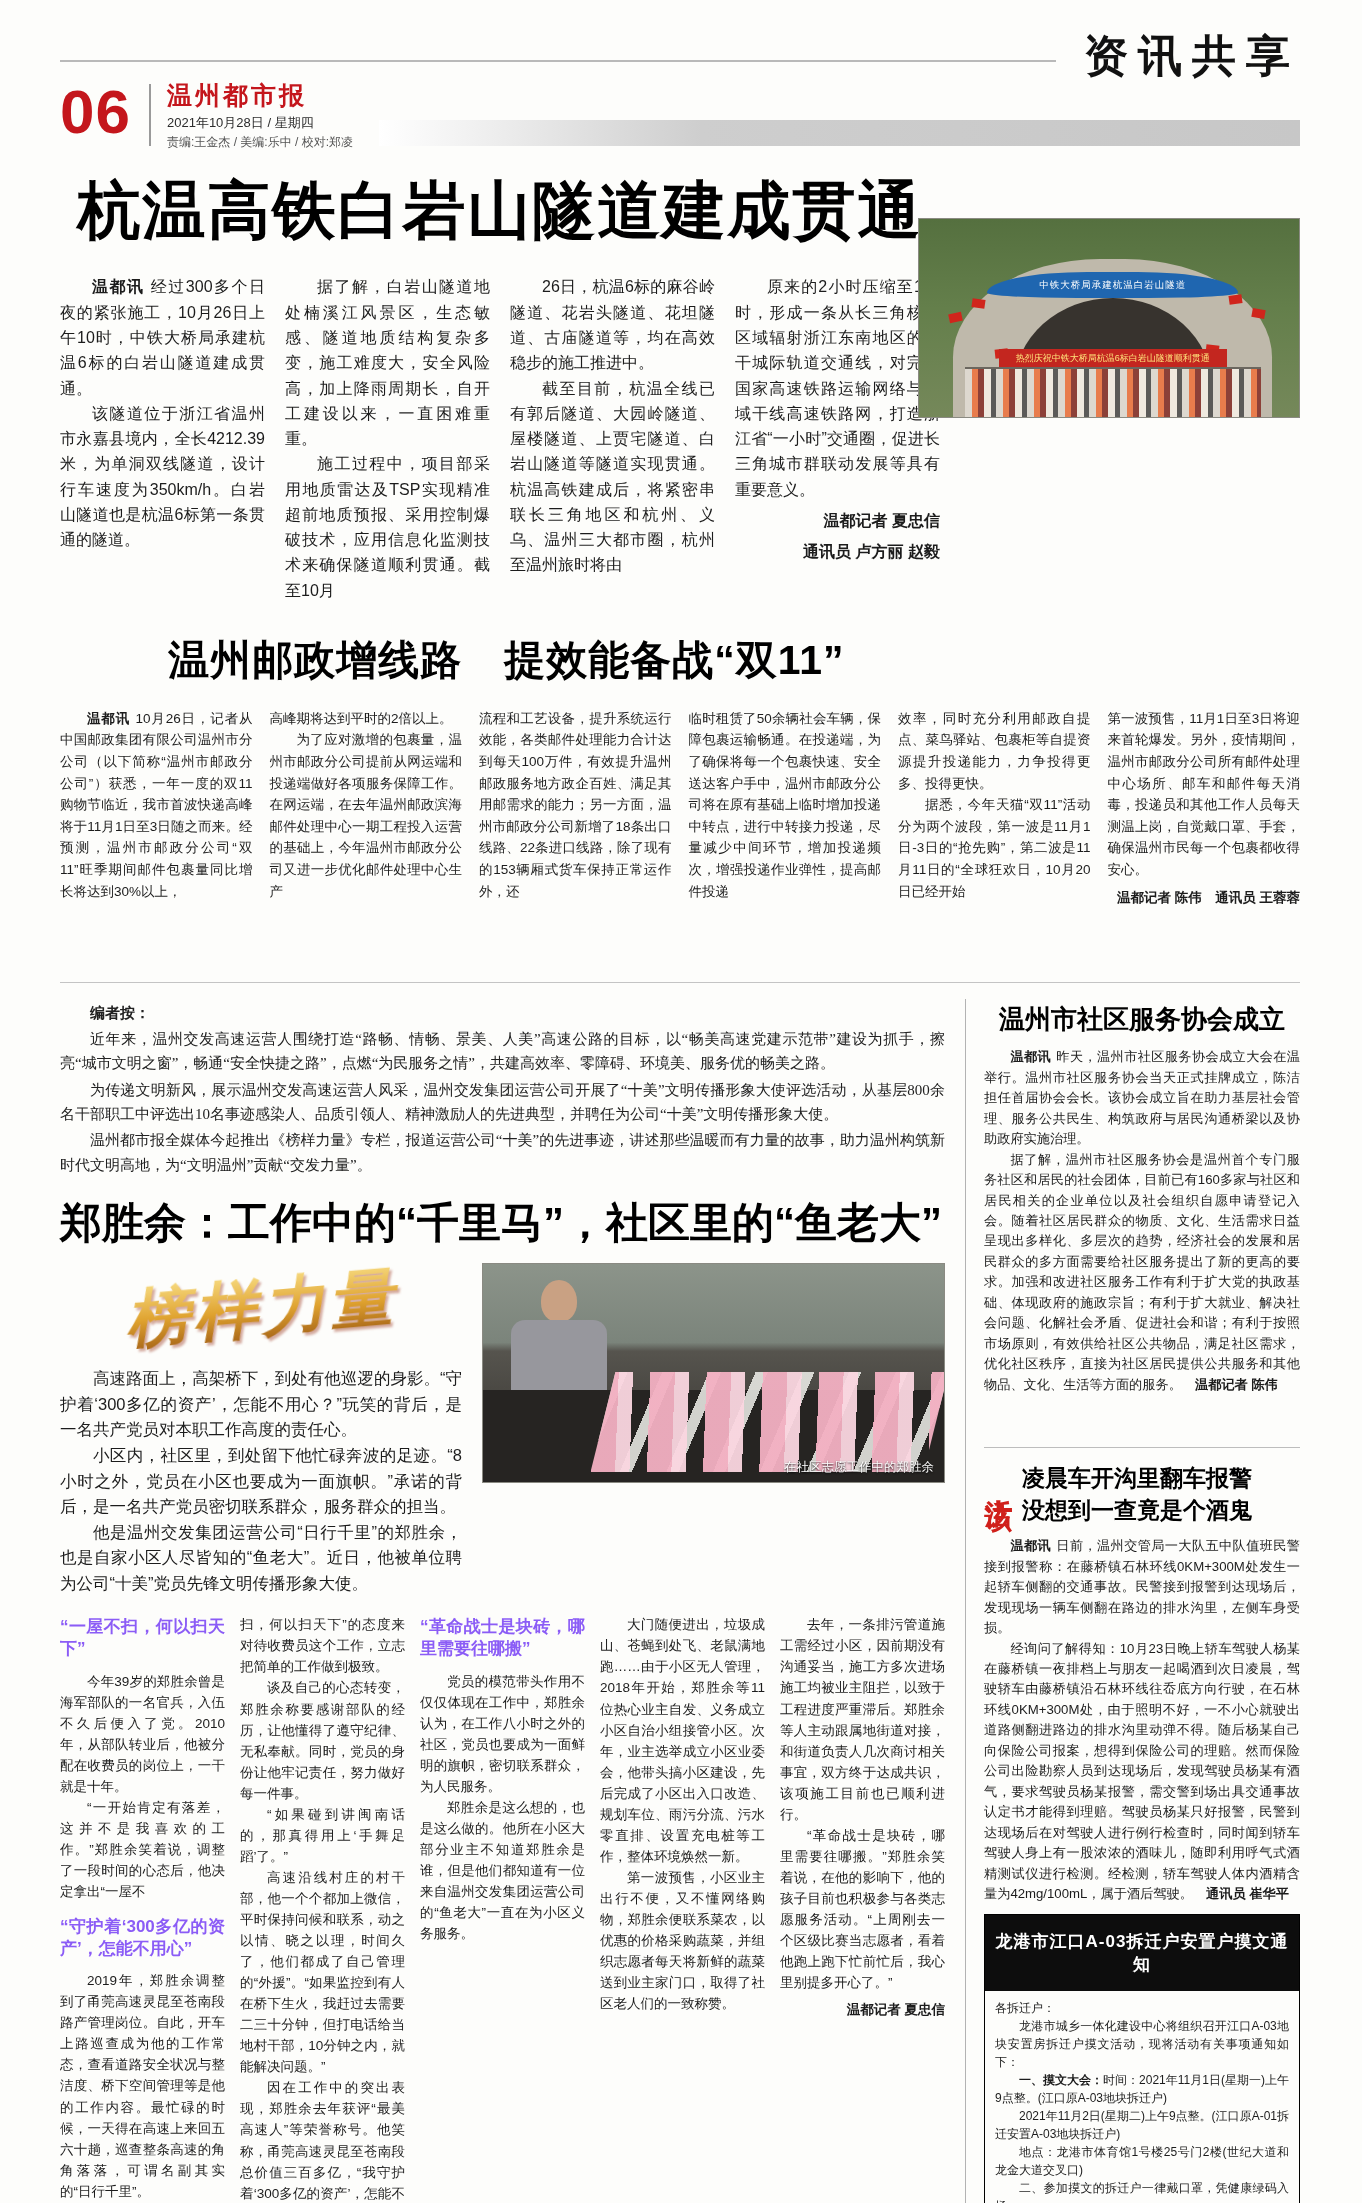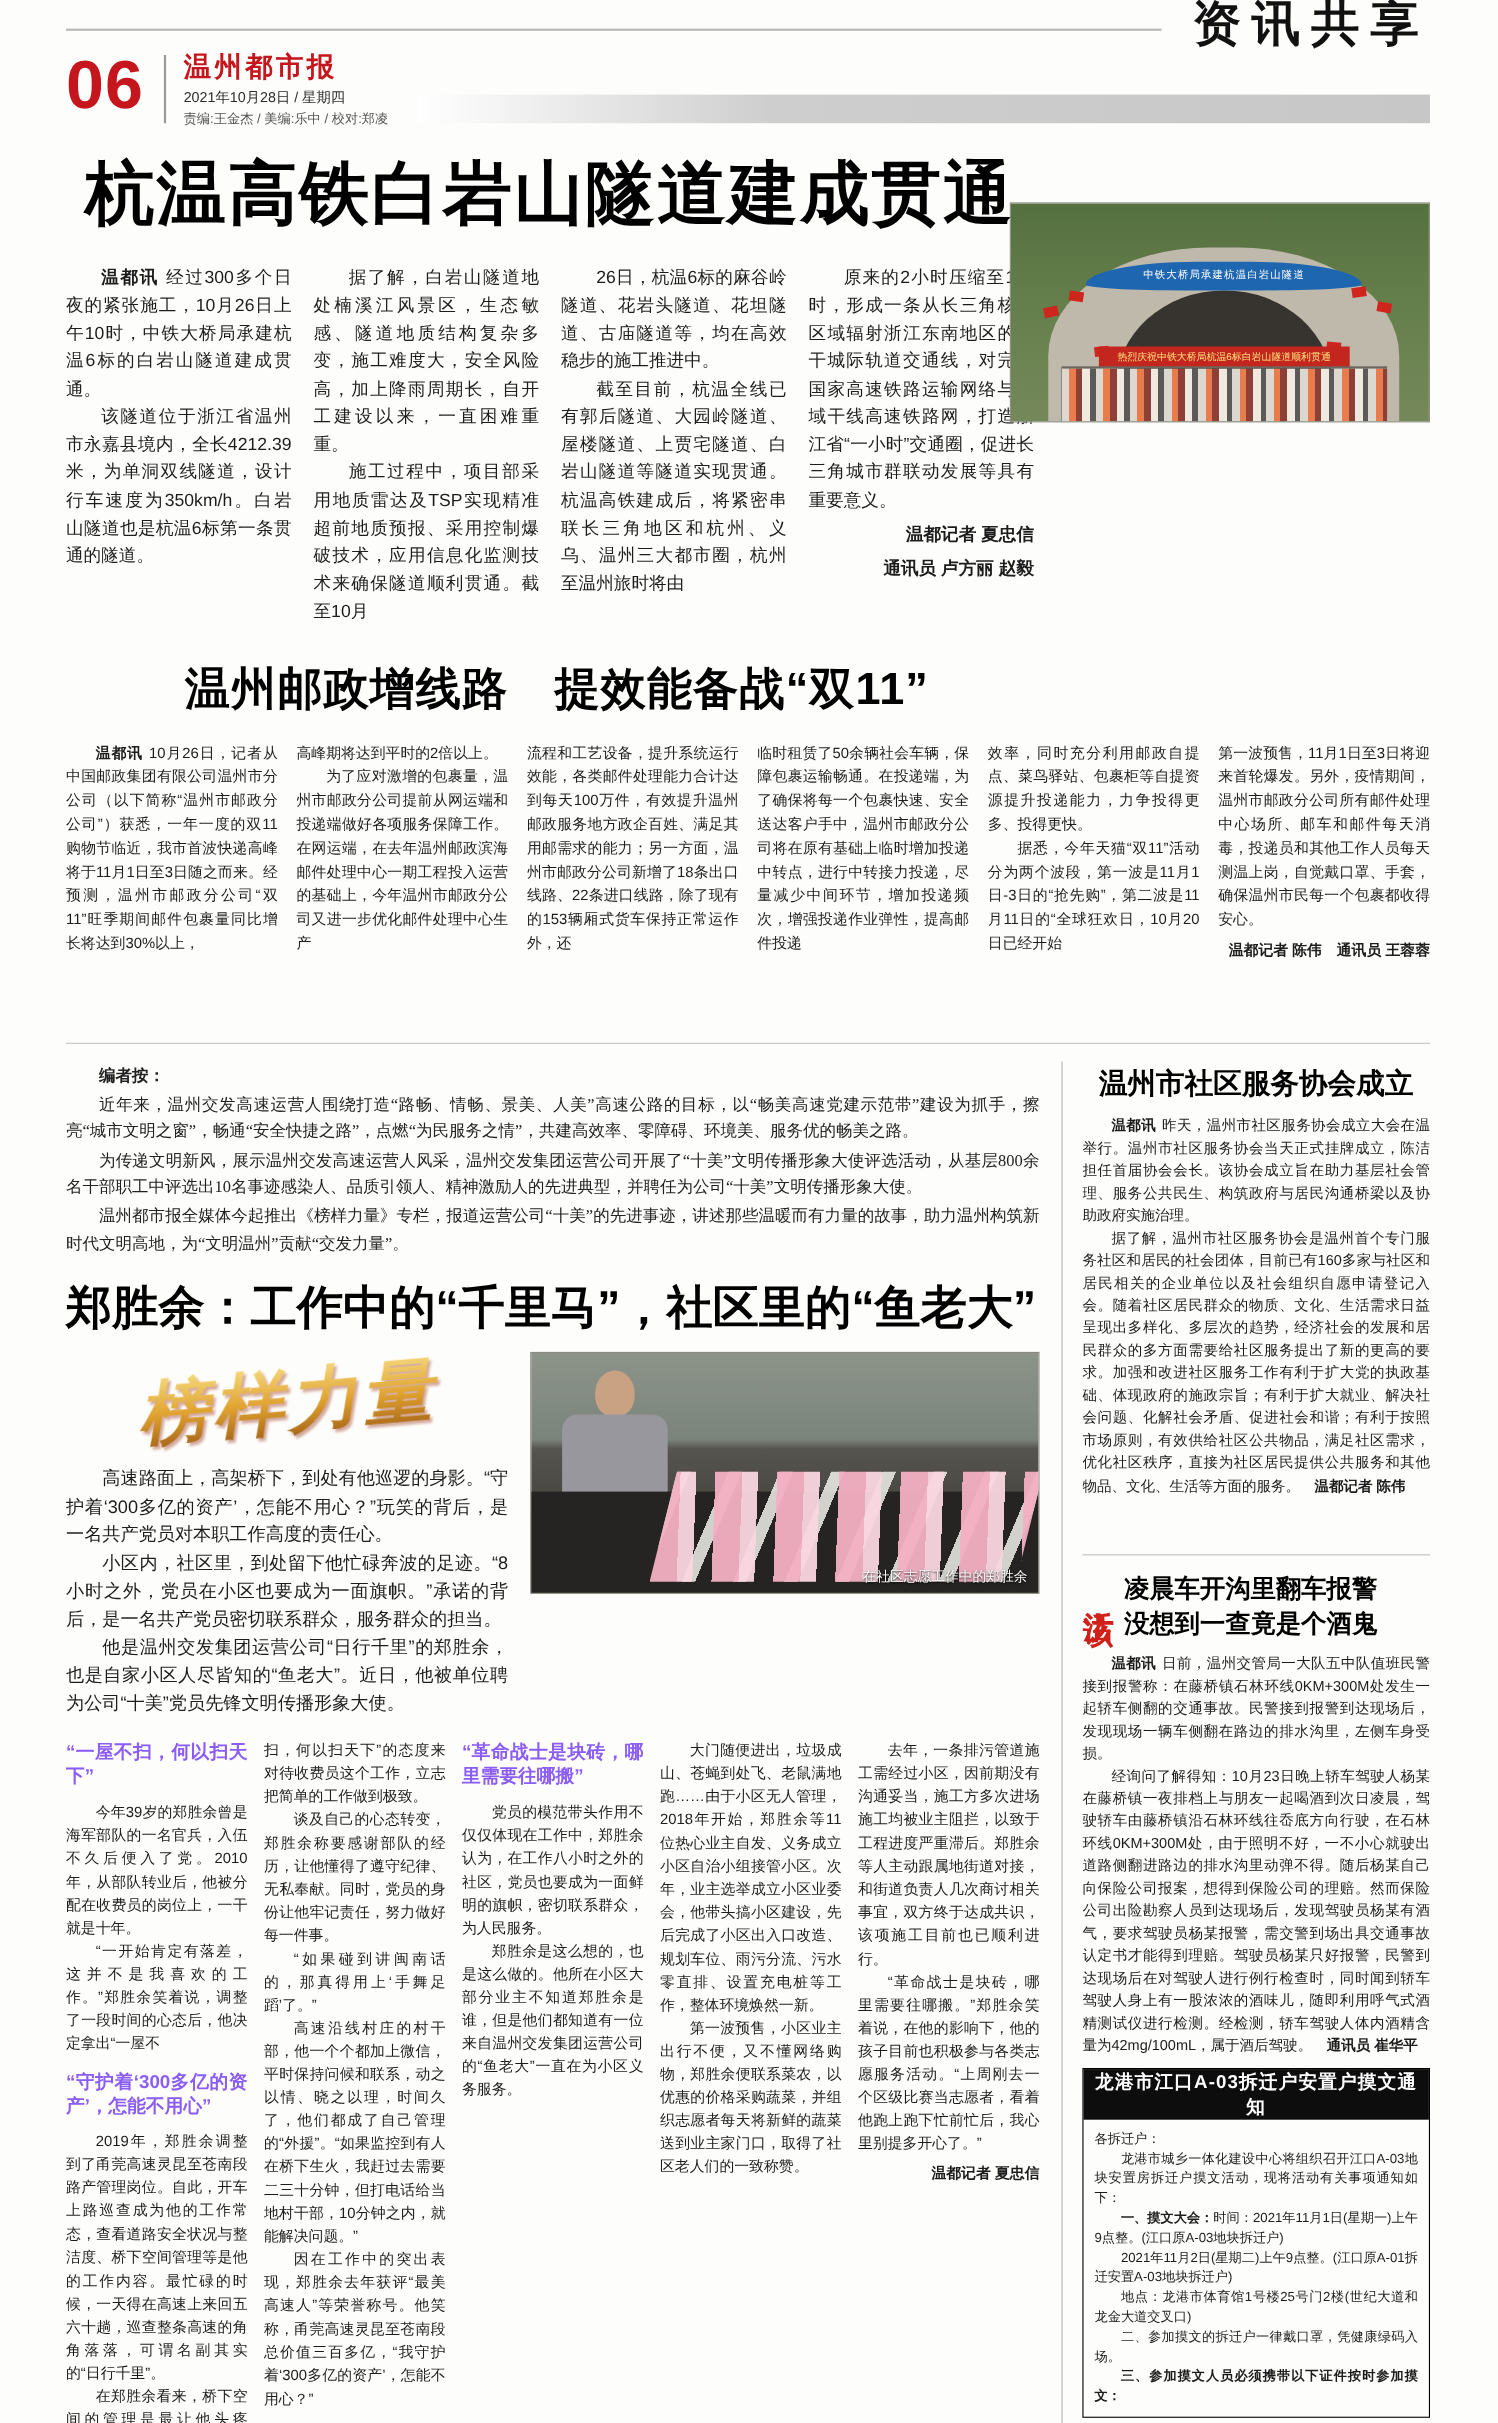--- a/index.html
+++ b/index.html
@@ -1,20 +1,20 @@
 <!DOCTYPE html>
 <html><head>
 <meta charset="utf-8">
 <style>
   html,body{margin:0;padding:0;background:#e9e9e6;}
   .page{position:relative;width:1362px;height:2203px;margin:0 auto;background:#fdfdfb;
         font-family:"Liberation Sans",sans-serif;color:#1c1c1c;box-sizing:border-box;
         padding:0 62px 0 60px;overflow:hidden;}
   
-  .header-top{display:flex;align-items:flex-end;}
+  .header-top{display:flex;align-items:flex-end;padding-top:34px;}
   .top-rule{flex:1;height:2px;background:#b9b9b9;margin-bottom:16px;}
   .section-title{font-size:44px;font-weight:900;letter-spacing:10px;color:#111;padding-left:28px;line-height:1;}
   .header-main{display:flex;align-items:stretch;margin-top:4px;height:66px;}
   .page-num{font-size:62px;font-weight:900;color:#c4161c;line-height:60px;letter-spacing:1px;}
   .vert-div{width:2px;background:#9a9a9a;margin:2px 16px 2px 18px;}
   .masthead{display:flex;flex-direction:column;justify-content:flex-start;}
   .paper-name{color:#c4161c;font-size:25px;font-weight:900;letter-spacing:3px;line-height:1.1;}
   .date-line{font-size:13px;color:#2c2c2c;margin-top:4px;}
   .editor-line{font-size:12px;color:#555;margin-top:2px;}
   .gray-bar{flex:1;height:26px;align-self:flex-end;margin-left:26px;margin-bottom:2px;
@@ -92,21 +92,21 @@
   .right-rail p{margin:0;font-size:13.2px;line-height:1.55;text-align:justify;text-indent:2em;}
   .assoc{height:436px;overflow:hidden;}
   .bl{font-weight:bold;margin-left:1em;white-space:nowrap;}
   .rail-div{border-top:1px solid #bdbdbd;margin:12px 0 14px;}
   .drunk{height:448px;overflow:hidden;}
   .jg-head{display:flex;align-items:center;gap:10px;margin-bottom:10px;}
   .jg-tag{writing-mode:vertical-rl;color:#d0201a;font-size:28px;font-weight:900;letter-spacing:2px;line-height:1;}
   .jg-title{font-size:23px;font-weight:900;line-height:1.4;color:#000;}
   .notice{border:1px solid #000;margin-top:4px;}
   .notice-title{background:#0d0d0d;color:#fff;font-size:17px;font-weight:bold;text-align:center;
-                padding:0 2px;letter-spacing:1px;}
+                padding:15px 2px;letter-spacing:1px;}
   .notice-body{padding:8px 10px 10px;}
   .notice-body p{font-size:12px;line-height:1.5;text-indent:0;}
   .n-ind{text-indent:2em !important;}
   .n-bold{font-weight:bold;}
 </style>
 </head>
 <body>
 
 <div class="page">
 

